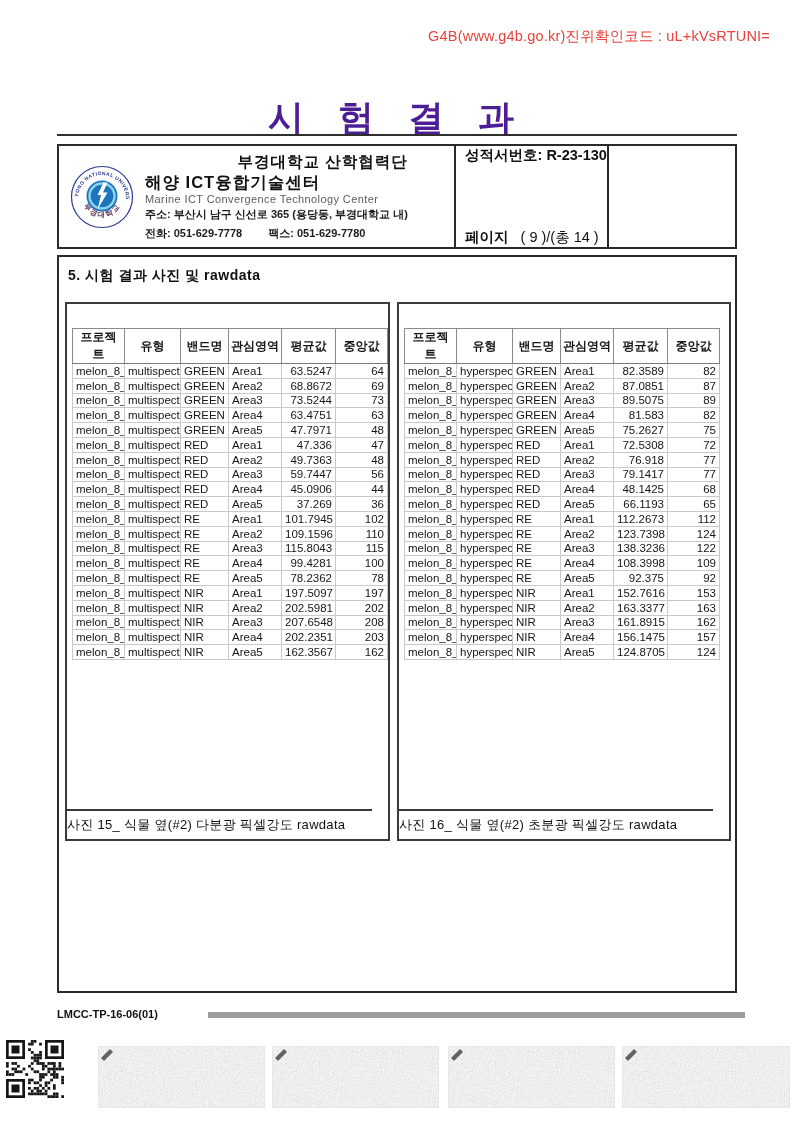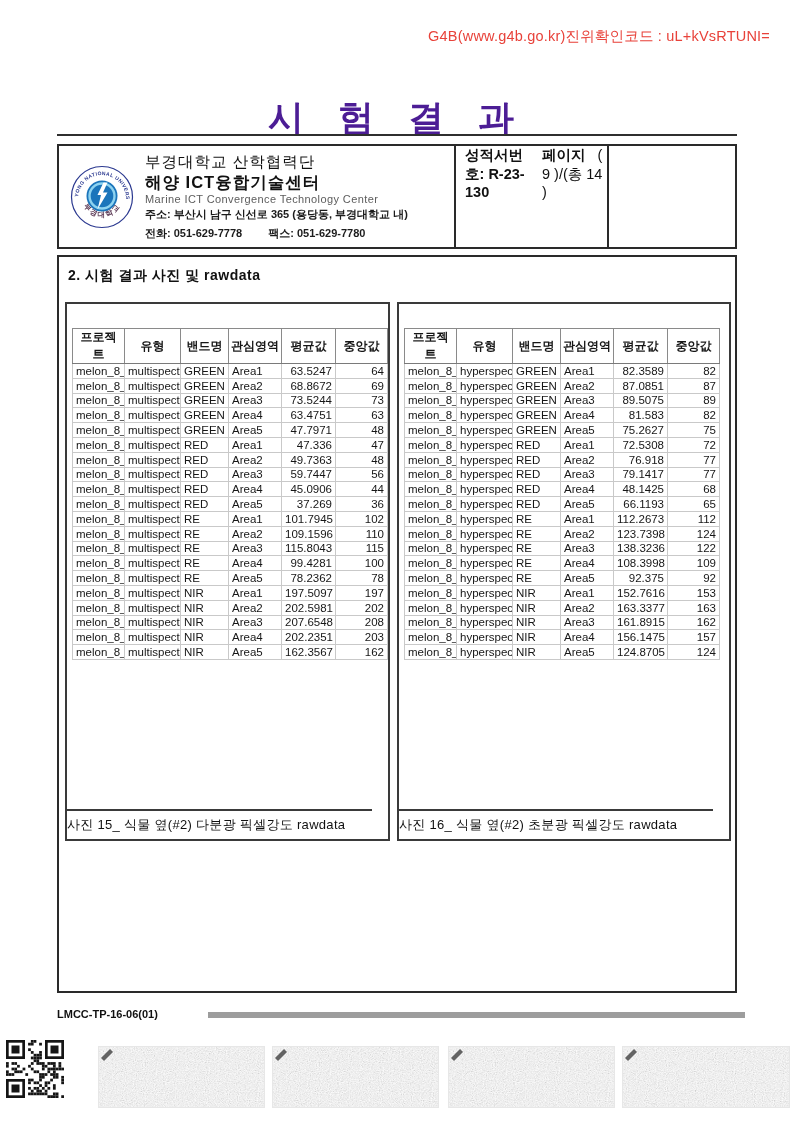--- a/index.html
+++ b/index.html
@@ -22,25 +22,25 @@
     position:absolute; top:134px; left:57px; width:680px;
     border-top:2px solid #2f2f2f;
   }
   
   .header-box {
     position:absolute; top:144px; left:57px; width:680px; height:105px;
     border:2px solid #2a2a2a; display:flex; background:#fff;
   }
   .hcell-left { width:395px; display:flex; align-items:center; padding-left:11px; }
   .hcell-mid  { width:153px; border-left:2px solid #2a2a2a; display:flex;
-                flex-direction:row; justify-content:space-between; padding-left:9px; gap:8px; }
+                flex-direction:column; justify-content:space-between; padding-left:9px; gap:8px; }
   .hcell-right{ flex:1; border-left:2px solid #2a2a2a; }
   .logo-wrap { width:64px; height:64px; flex:0 0 64px; }
   .org-text { margin-left:11px; line-height:1; }
-  .org-l1 { font-size:15.5px; font-weight:normal; letter-spacing:1px; }
+  .org-l1 { font-size:15.5px; font-weight:bold; letter-spacing:1px;text-align:right; }
   .org-l2 { font-size:16.5px; font-weight:bold; letter-spacing:1px; margin-top:4px; }
   .org-en { font-size:11px; color:#5c5c5c; margin-top:4px; letter-spacing:0.4px; }
   .org-addr { font-size:11px; font-weight:bold; margin-top:4px; color:#1c1c1c; }
   .org-tel { font-size:11px; font-weight:bold; margin-top:8px; color:#1c1c1c; display:flex; gap:26px; }
   .report-line { font-size:14.5px; font-weight:bold; }
   .page-line { font-size:14.5px; }
   .page-line .lbl { font-weight:bold; margin-right:8px; }
   
   .body-frame {
     position:absolute; top:255px; left:57px; width:680px; height:738px;
@@ -142,21 +142,21 @@
     <div class="page-line">
       <span class="lbl">페이지</span>
       <span>( 9 )/(총 14 )</span>
     </div>
   </div>
   <div class="hcell-right"></div>
 </div>
 
 <div class="body-frame"></div>
 
-<div class="section-title">2. 시험 결과 사진 및 rawdata</div>
+<div class="section-title">5. 시험 결과 사진 및 rawdata</div>
 
 <div class="panel left">
   <table class="excel">
     <colgroup>
       <col style="width:52px">
         <col style="width:56px">
         <col style="width:48px">
       <col style="width:53px">
         <col style="width:54px">
         <col style="width:52px">

